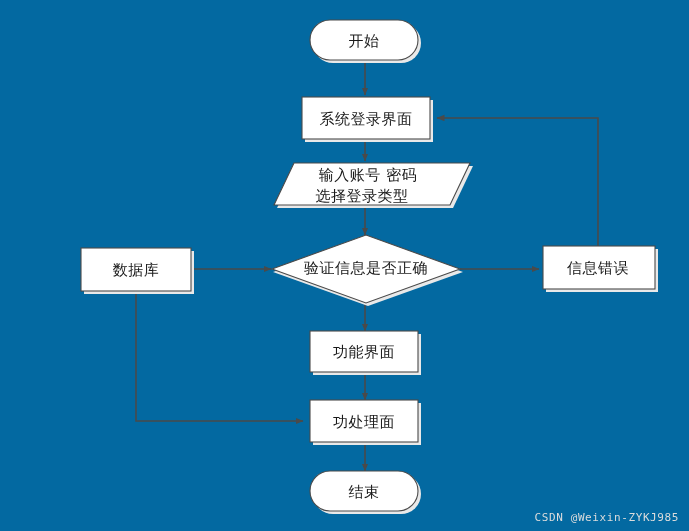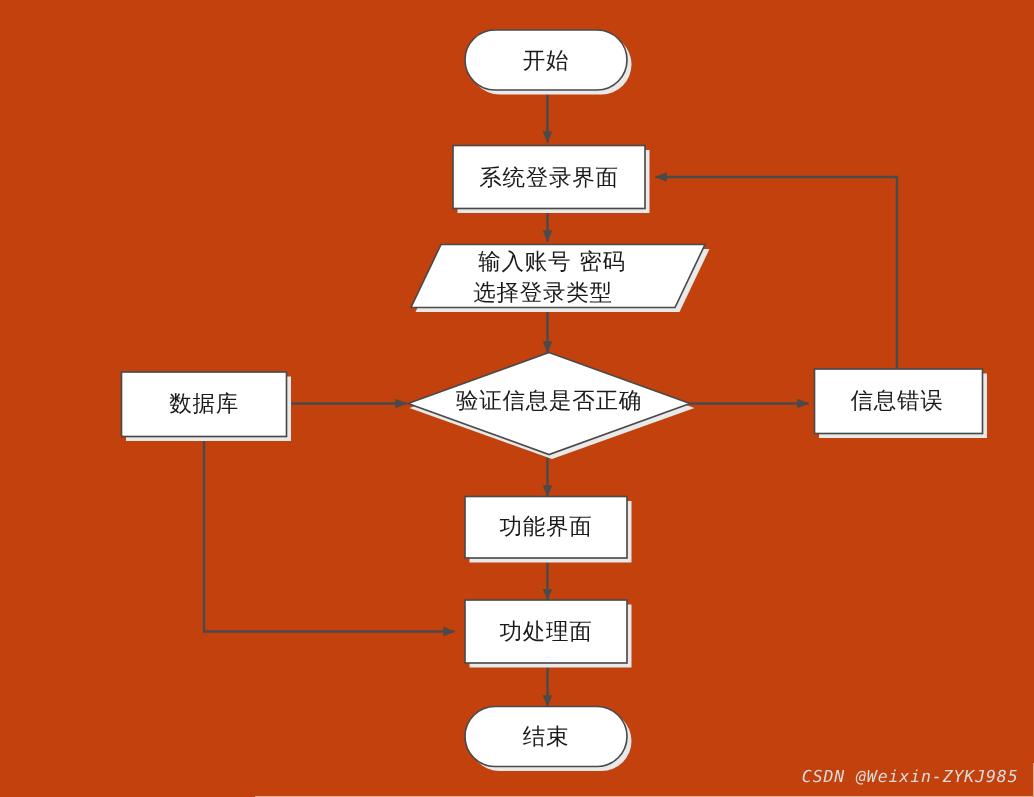--- a/index.html
+++ b/index.html
@@ -7,21 +7,21 @@
     padding: 0;
     background: #ffffff;
   }
   body {
     font-family: "DejaVu Sans", "Liberation Sans", sans-serif;
   }
   #canvas {
     position: relative;
     width: 689px;
     height: 531px;
-    background: #c2410c;
+    background: #0369a1;
     overflow: hidden;
   }
   #flow-svg {
     position: absolute;
     top: 0;
     left: 0;
     width: 689px;
     height: 531px;
   }
   .node-text {
@@ -49,21 +49,20 @@
   .watermark {
     position: absolute;
     right: 10px;
     bottom: 7px;
     font-family: "DejaVu Sans Mono", "Liberation Mono", monospace;
     font-size: 11px;
     color: #dcdcdc;
     letter-spacing: 0.6px;
     white-space: nowrap;
     user-select: none;
-    font-style: italic;
   }
 </style>
 </head>
 <body>
 
 <div id="canvas">
 
   <svg id="flow-svg" viewBox="0 0 689 531">
     <defs>
       <marker id="arrow" markerWidth="9" markerHeight="9" refX="7.5" refY="3.2" orient="auto" markerUnits="userSpaceOnUse">

